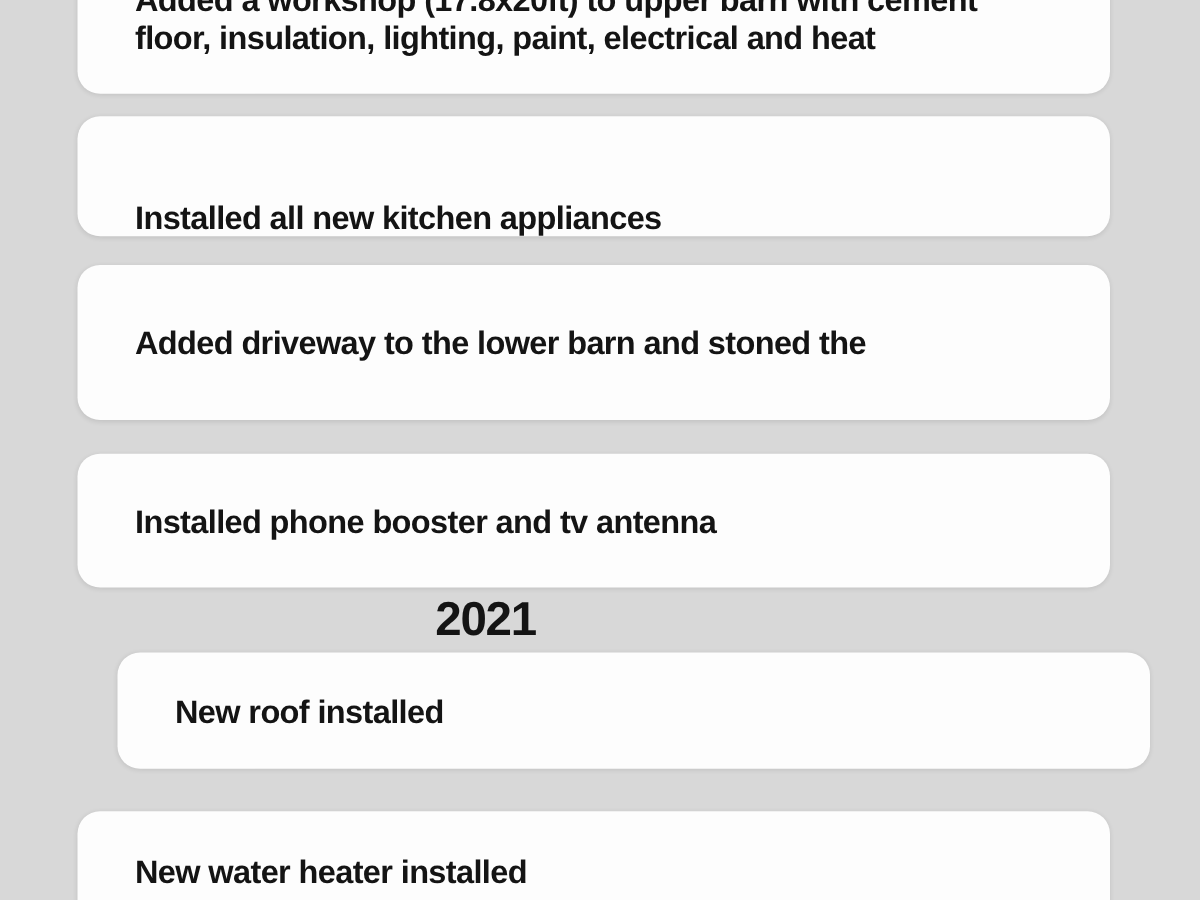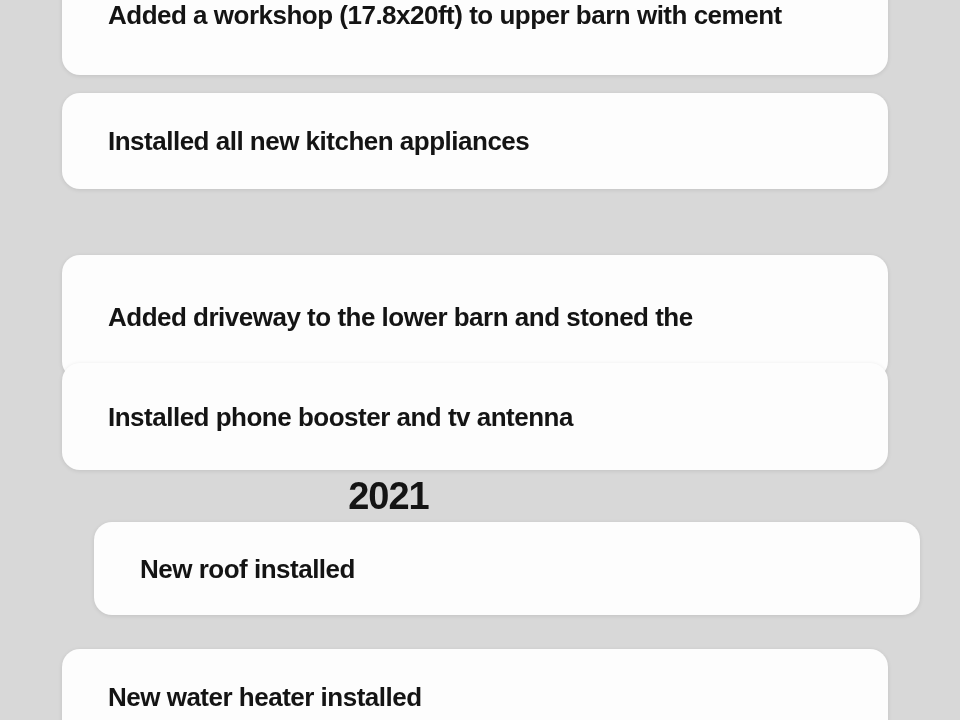--- a/index.html
+++ b/index.html
@@ -34,22 +34,22 @@
   }
   .card .line {
     font-size: 26px;
     line-height: 30px;
     font-weight: 700;
     letter-spacing: -0.5px;
     color: var(--ink);
     white-space: nowrap;
   }
   .card1 { top: -45px; height: 120px; }
-  .card2 { top: 93px;  height: 96px;  }
-  .card3 { top: 212px; height: 124px; margin-top: 43px; }
+  .card2 { top: 93px;  height: 96px; justify-content: flex-end;  }
+  .card3 { top: 212px; height: 124px; }
   .card4 { top: 363px; height: 107px;  }
   .card5 { top: 522px; height: 93px; margin-left: 32px;  }
   .card6 { top: 649px; height: 95px;  }
   .year-heading {
     position: absolute;
     top: 470px;
     left: 0;
     width: 777px;
     height: 52px;
     display: flex;
@@ -59,20 +59,21 @@
     font-weight: 700;
     letter-spacing: -1px;
     color: var(--ink);
   }
 </style>
 </head>
 <body>
 
 <div class="card card1">
   <div class="line">Added a workshop (17.8x20ft) to upper barn with cement</div>
+  <div class="line">floor, insulation, lighting, paint, electrical and heat</div>
 </div>
 
 <div class="card card2">
   <div class="line">Installed all new kitchen appliances</div>
 </div>
 
 <div class="card card3">
   <div class="line">Added driveway to the lower barn and stoned the</div>
 </div>
 

